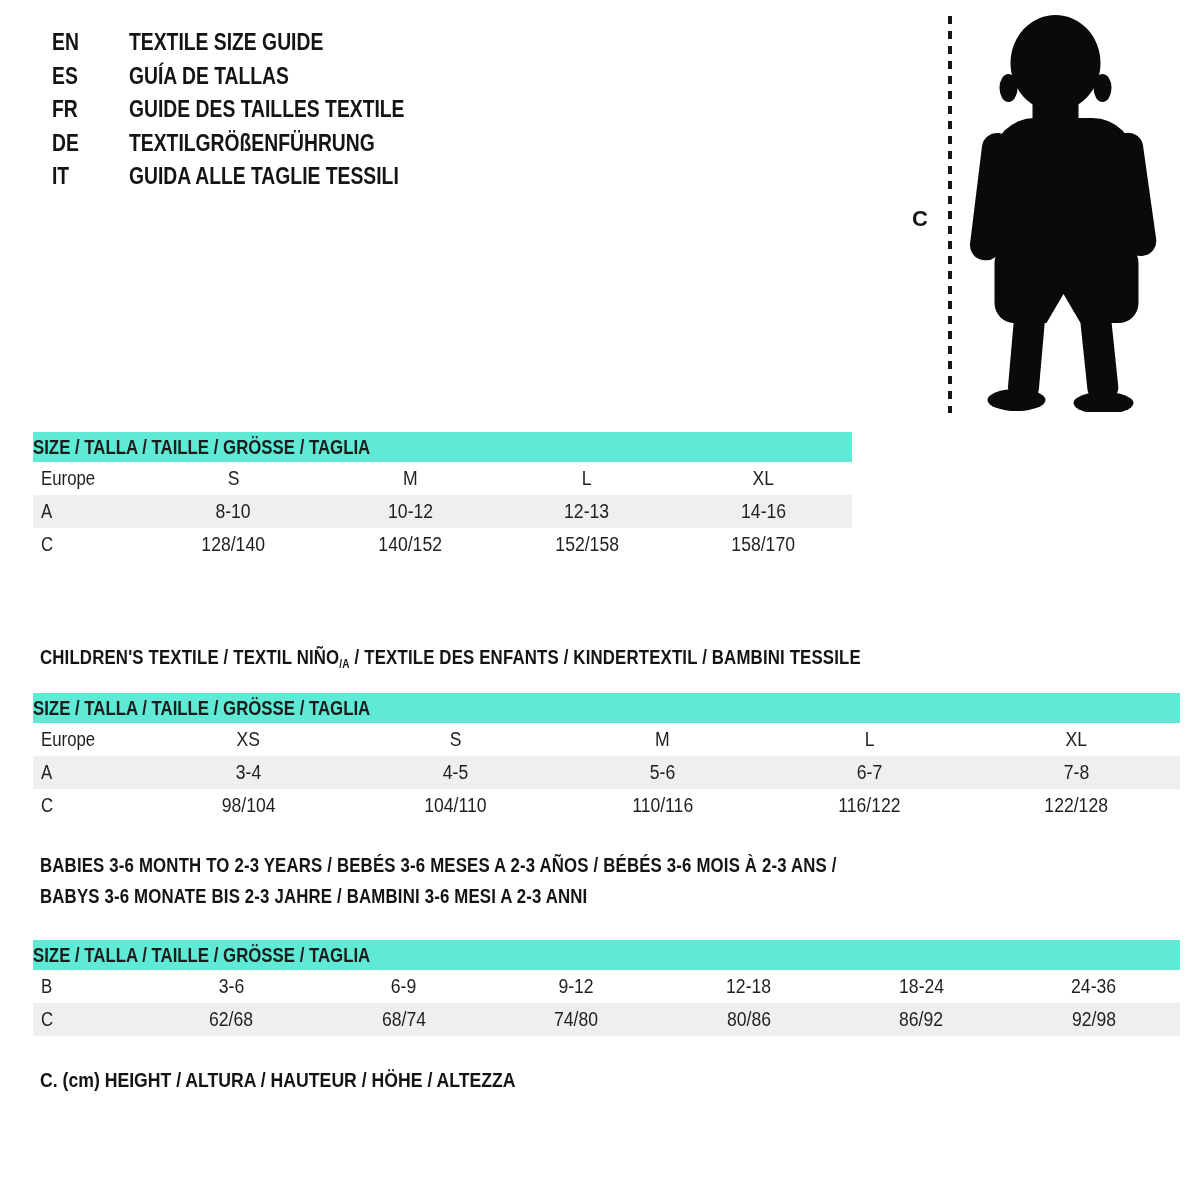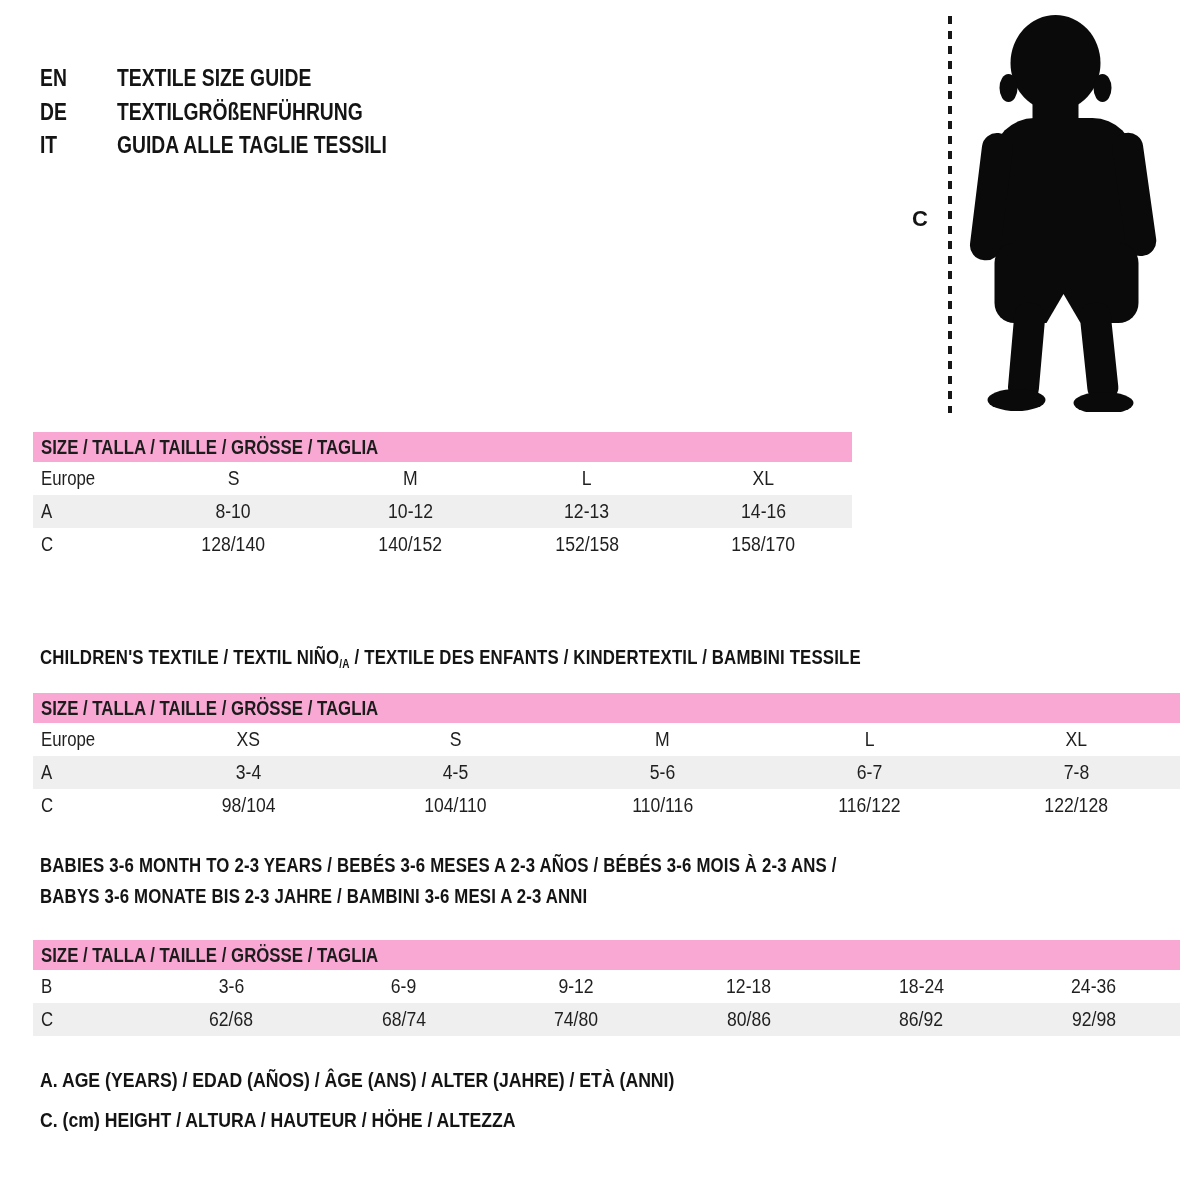--- a/index.html
+++ b/index.html
@@ -6,39 +6,39 @@
   html,body { background:#ffffff; }
   .page {
     position:relative; width:1200px; height:1200px; background:#ffffff;
     font-family:"Liberation Sans", sans-serif; color:#141414; overflow:hidden;
   }
   
   .cz  { display:inline-block; transform:scaleX(0.84); transform-origin:0 50%; white-space:nowrap; }
   .czc { display:inline-block; transform:scaleX(0.88); transform-origin:50% 50%; white-space:nowrap; }
 
   
-  .lang-block { position:absolute; left:40px; top:26px;margin-top:36px; }
+  .lang-block { position:absolute; left:52px; top:26px; }
   .lang-row   { display:flex; height:33.5px; align-items:center; font-size:23px; font-weight:bold; }
   .lang-code  { width:77px; }
   
   .dash-line {
     position:absolute; left:948px; top:16px; width:3.5px; height:397px;
     background:repeating-linear-gradient(to bottom,#161616 0 8px, transparent 8px 15px);
   }
   .measure-c { position:absolute; left:912px; top:206px; font-size:22px; font-weight:bold; }
   .figure-svg { position:absolute; left:958px; top:8px; }
 
   
   .section { position:absolute; left:33px; }
   .sec-title { font-size:20px; font-weight:bold; padding-left:7px; margin-bottom:22px; letter-spacing:0.2px; }
   .sec-title .sub { font-size:12px; vertical-align:-4px; }
   .sec-title-2l { line-height:31px; margin-bottom:28px; }
   .size-bar {
-    height:30px; background:#f9a8d4; display:flex; align-items:center;
-    padding-left:8px; font-size:20px; font-weight:bold; color:#1c1c1c;
+    height:30px; background:#5eead4; display:flex; align-items:center;
+    font-size:20px; font-weight:bold; color:#1c1c1c;
   }
   .t-row { display:flex; height:33px; align-items:center; font-size:20px; color:#1f1f1f; }
   .t-row.shaded { background:#efefef; }
   .t-label { width:112px; padding-left:8px; flex:none; }
   .t-cell { flex:1; text-align:center; }
   #sec-junior  { top:432px; width:819px; }
   #sec-children{ top:646px; width:1147px; }
   #sec-babies  { top:850px; width:1147px; }
 
   
@@ -46,20 +46,28 @@
 </style>
 </head>
 <body>
 
 <div class="page">
 
   <div class="lang-block">
     <div class="lang-row">
       <span class="lang-code cz">EN</span>
       <span class="cz">TEXTILE SIZE GUIDE</span>
+    </div>
+    <div class="lang-row">
+      <span class="lang-code cz">ES</span>
+      <span class="cz">GUÍA DE TALLAS</span>
+    </div>
+    <div class="lang-row">
+      <span class="lang-code cz">FR</span>
+      <span class="cz">GUIDE DES TAILLES TEXTILE</span>
     </div>
     <div class="lang-row">
       <span class="lang-code cz">DE</span>
       <span class="cz">TEXTILGRÖßENFÜHRUNG</span>
     </div>
     <div class="lang-row">
       <span class="lang-code cz">IT</span>
       <span class="cz">GUIDA ALLE TAGLIE TESSILI</span>
     </div>
   </div>
@@ -174,17 +182,16 @@
       <span class="t-cell"><span class="czc">62/68</span></span>
       <span class="t-cell"><span class="czc">68/74</span></span>
       <span class="t-cell"><span class="czc">74/80</span></span>
       <span class="t-cell"><span class="czc">80/86</span></span>
       <span class="t-cell"><span class="czc">86/92</span></span>
       <span class="t-cell"><span class="czc">92/98</span></span>
     </div>
   </div>
 
   <div class="legend">
-    <div><span class="cz">A. AGE (YEARS) / EDAD (AÑOS) / ÂGE (ANS) / ALTER (JAHRE) / ETÀ (ANNI)</span></div>
     <div><span class="cz">C. (cm) HEIGHT / ALTURA / HAUTEUR / HÖHE / ALTEZZA</span></div>
   </div>
 
 </div>
 
 </body></html>

